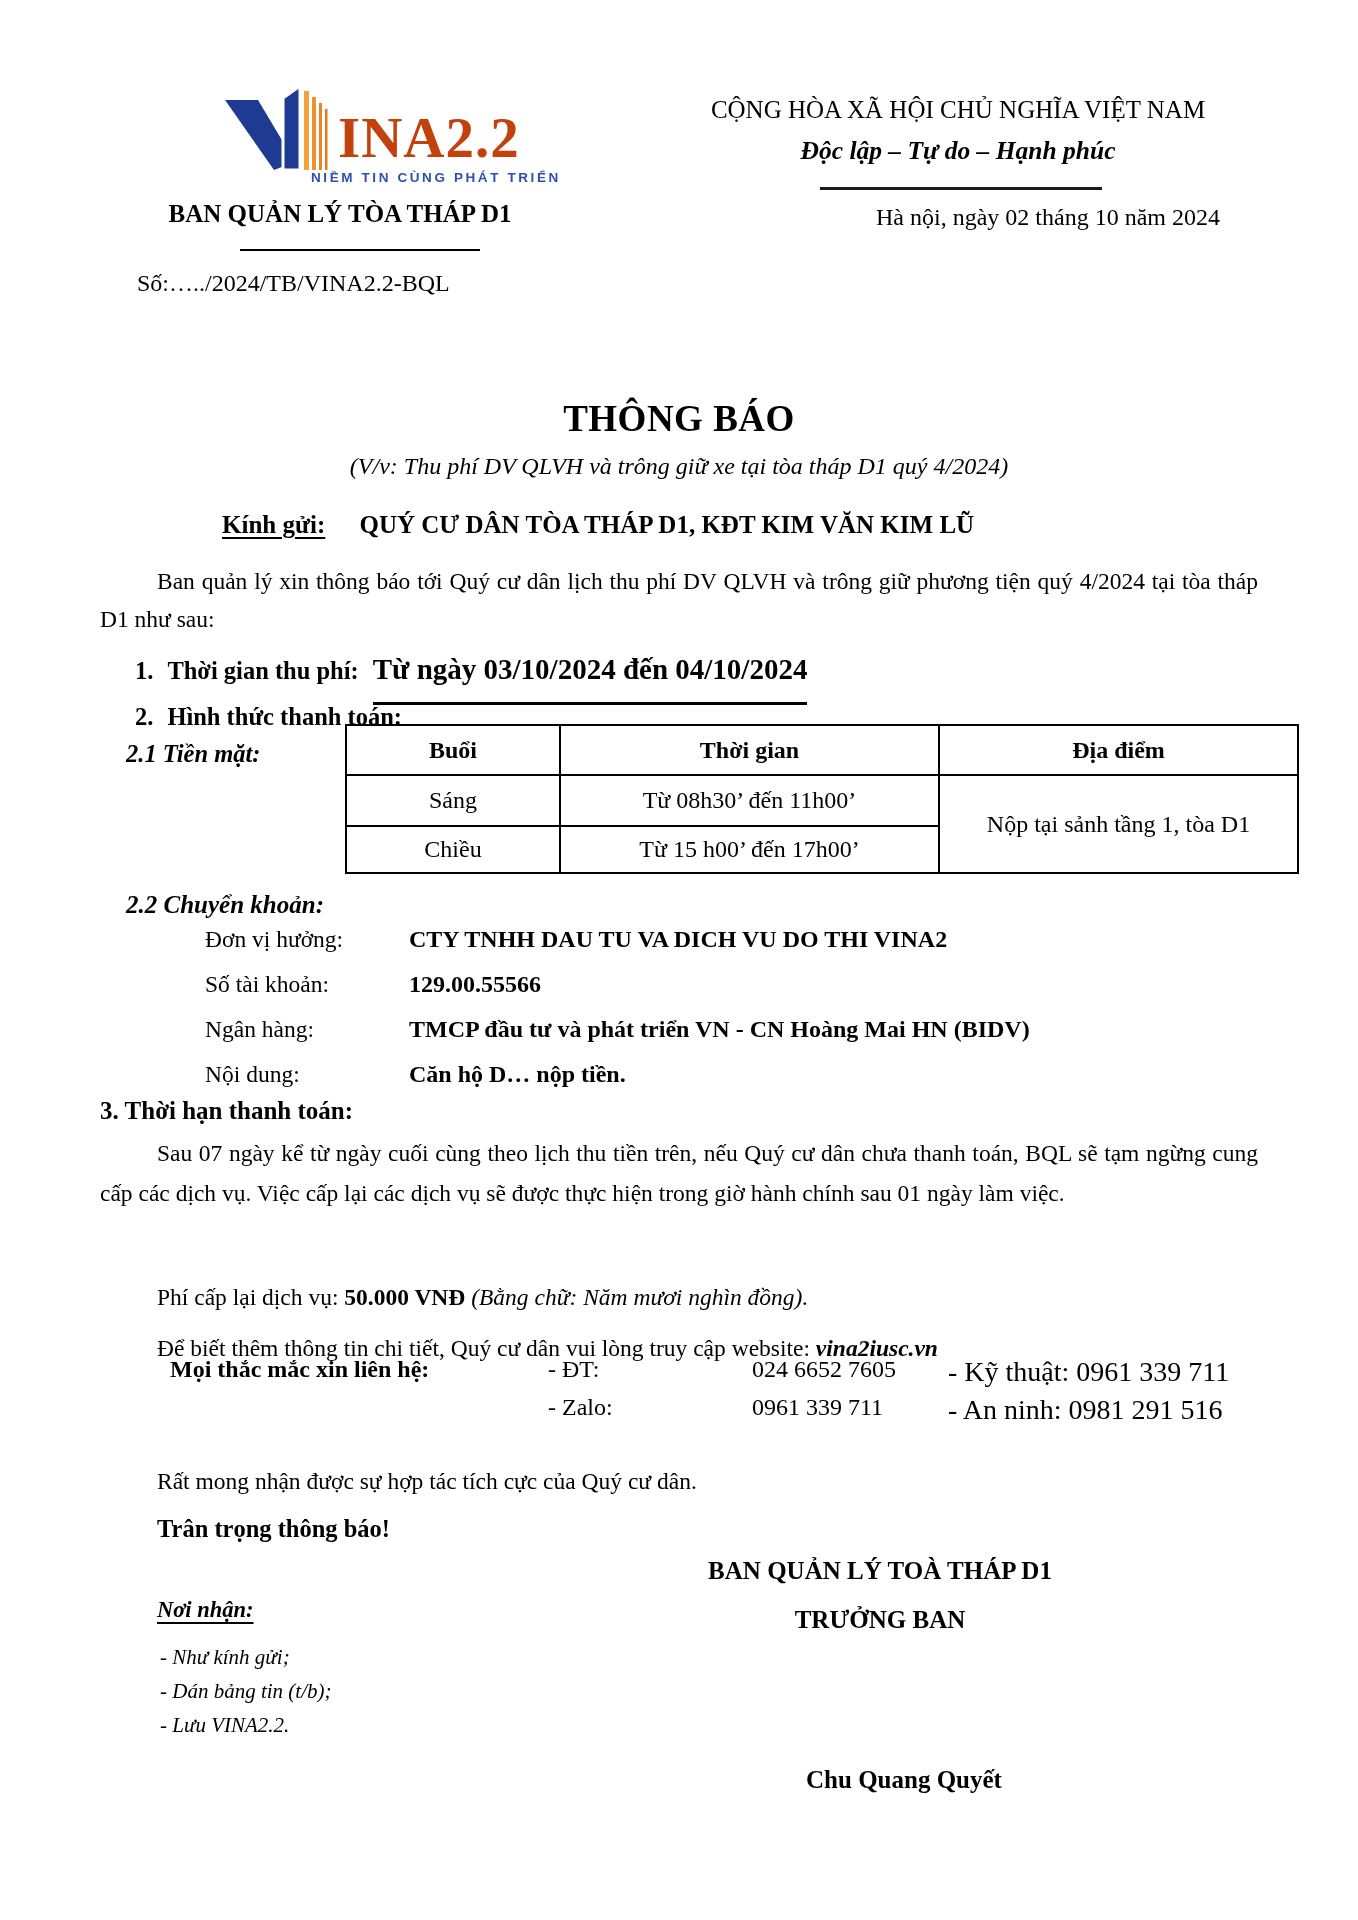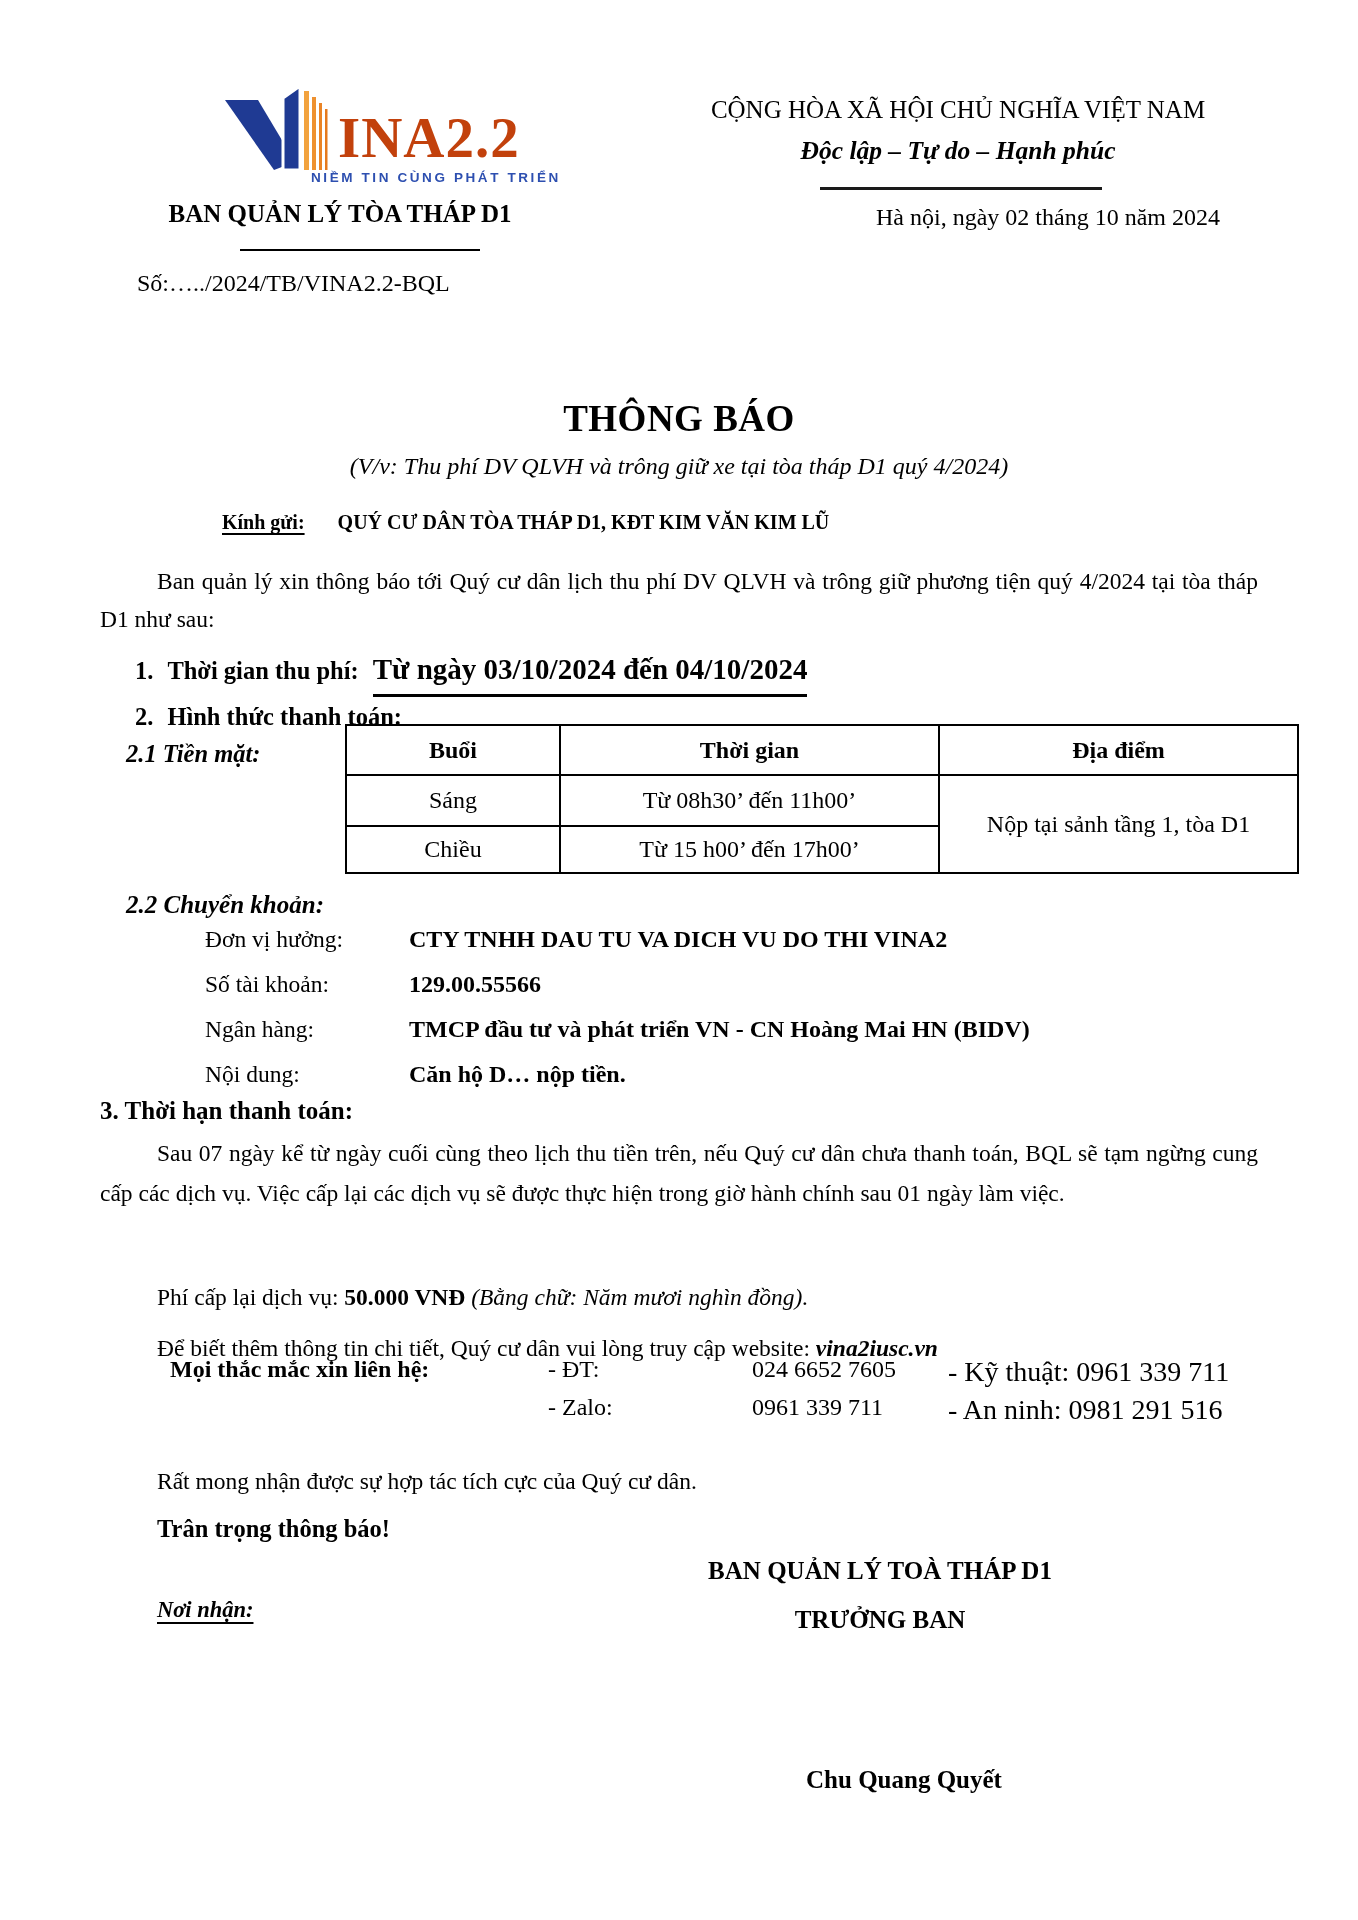--- a/index.html
+++ b/index.html
@@ -40,34 +40,34 @@
   .motto-underline{left:820px;top:187px;width:282px;height:3px;background:#1a1a1a;}
   .dateline{left:768px;top:204px;width:560px;text-align:center;
     font-size:24px;white-space:nowrap;}
 
   
   .doc-title{left:0;top:397px;width:1358px;text-align:center;
     font-weight:bold;font-size:37px;letter-spacing:.5px;}
   .doc-subject{left:0;top:453px;width:1358px;text-align:center;
     font-style:italic;font-size:24px;}
 
-  .salutation{left:222px;top:511px;font-size:20px;white-space:nowrap;}
+  .salutation{left:222px;top:511px;font-size:25px;white-space:nowrap;}
   .salutation .kg{font-weight:bold;text-decoration:underline;text-decoration-thickness:2px;text-underline-offset:4px;}
   .salutation .rc{font-weight:bold;margin-left:28px;}
 
   .intro{left:100px;top:562px;width:1158px;
     font-size:23.5px;line-height:38px;text-align:justify;text-indent:57px;margin:0;}
 
   
   .item1{left:135px;top:653px;white-space:nowrap;}
   .item1 .num,.item1 .lbl{font-weight:bold;font-size:24.5px;}
   .item1 .num{margin-right:14px;}
   .item1 .val{
     font-weight:bold;font-size:29px;margin-left:14px;
-    border-bottom:3px solid #000;padding-bottom:9px;
+    border-bottom:3px solid #000;padding-bottom:17px;
   }
   .item2{left:135px;top:703px;white-space:nowrap;}
   .item2 .num,.item2 .lbl{font-weight:bold;font-size:24.5px;}
   .item2 .num{margin-right:14px;}
 
   .cash-label{left:126px;top:740px;font-weight:bold;font-style:italic;font-size:24.5px;white-space:nowrap;}
 
   
   .cash-table{left:345px;top:724px;}
   .cash-table table{border-collapse:collapse;}
@@ -233,14 +233,19 @@
   </div>
 
   <div class="abs hope">Rất mong nhận được sự hợp tác tích cực của Quý cư dân.</div>
   <div class="abs respect">Trân trọng thông báo!</div>
 
   <div class="abs sig-org">BAN QUẢN LÝ TOÀ THÁP D1</div>
   <div class="abs sig-role">TRƯỞNG BAN</div>
   <div class="abs sig-name">Chu Quang Quyết</div>
 
   <div class="abs recipients-label">Nơi nhận:</div>
+  <div class="abs recipients-list">
+    <div>- Như kính gửi;</div>
+    <div>- Dán bảng tin (t/b);</div>
+    <div>- Lưu VINA2.2.</div>
+  </div>
 
 </div>
 
 </body></html>

